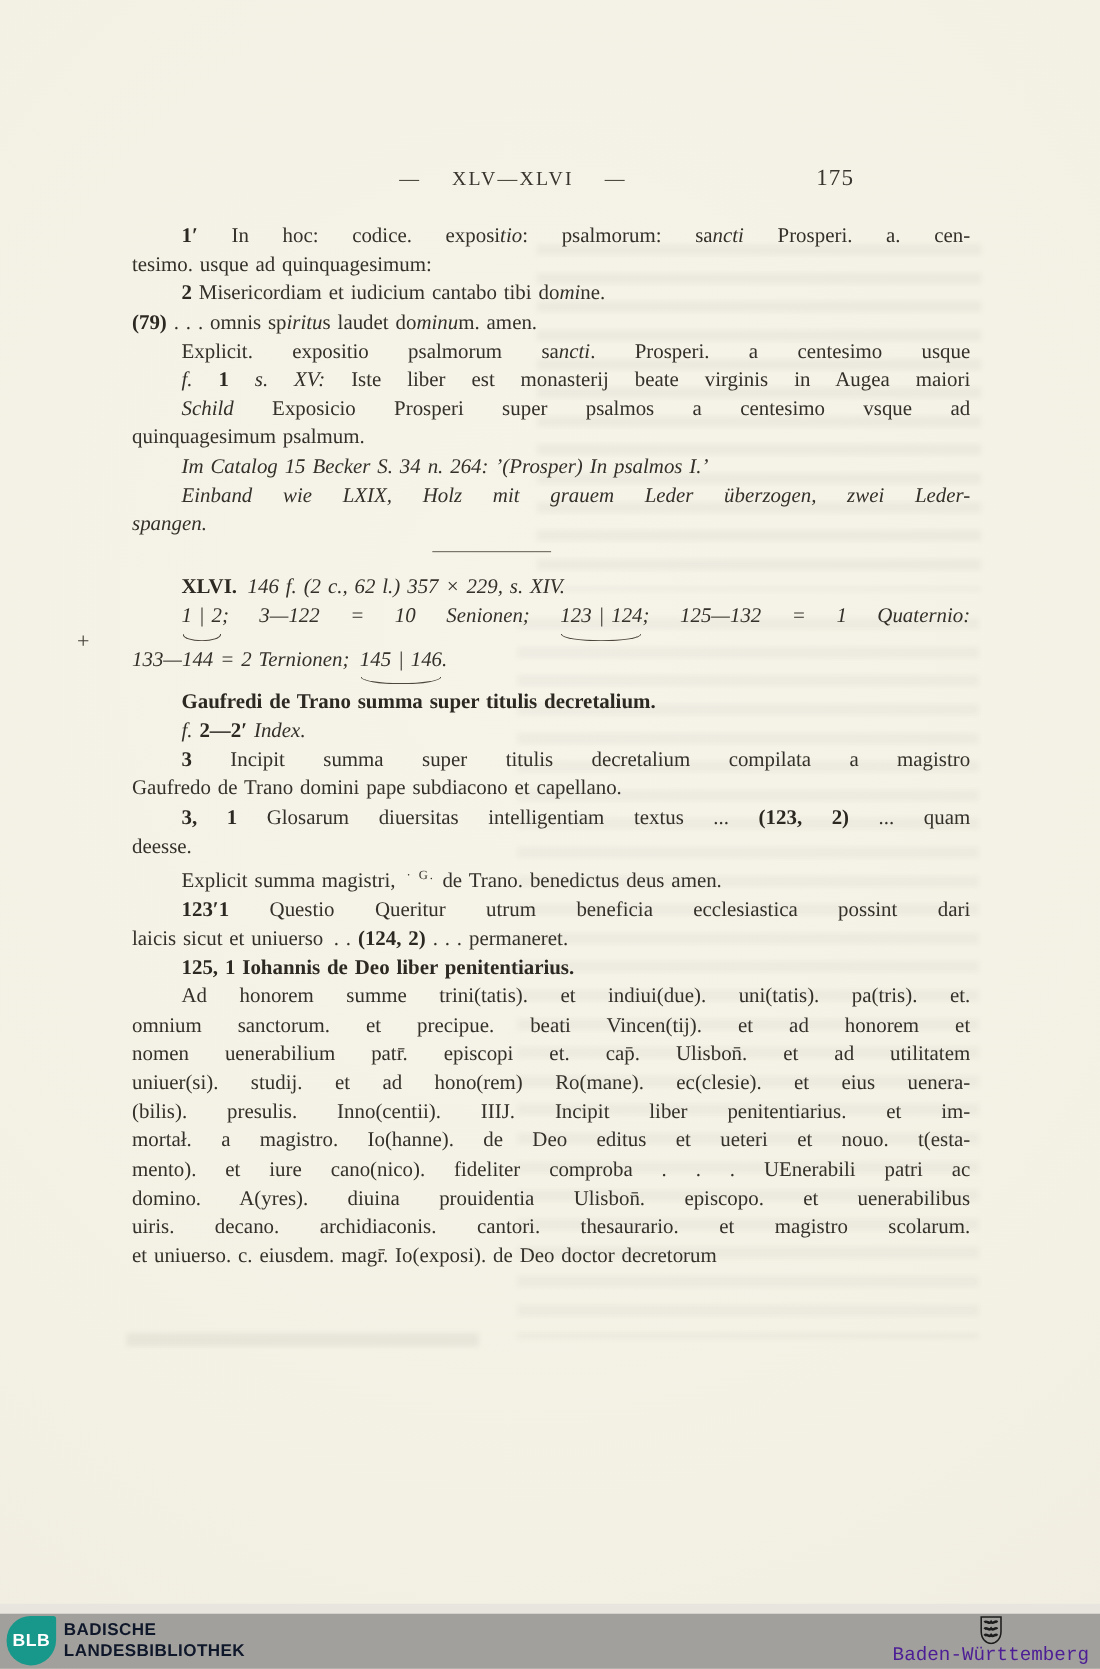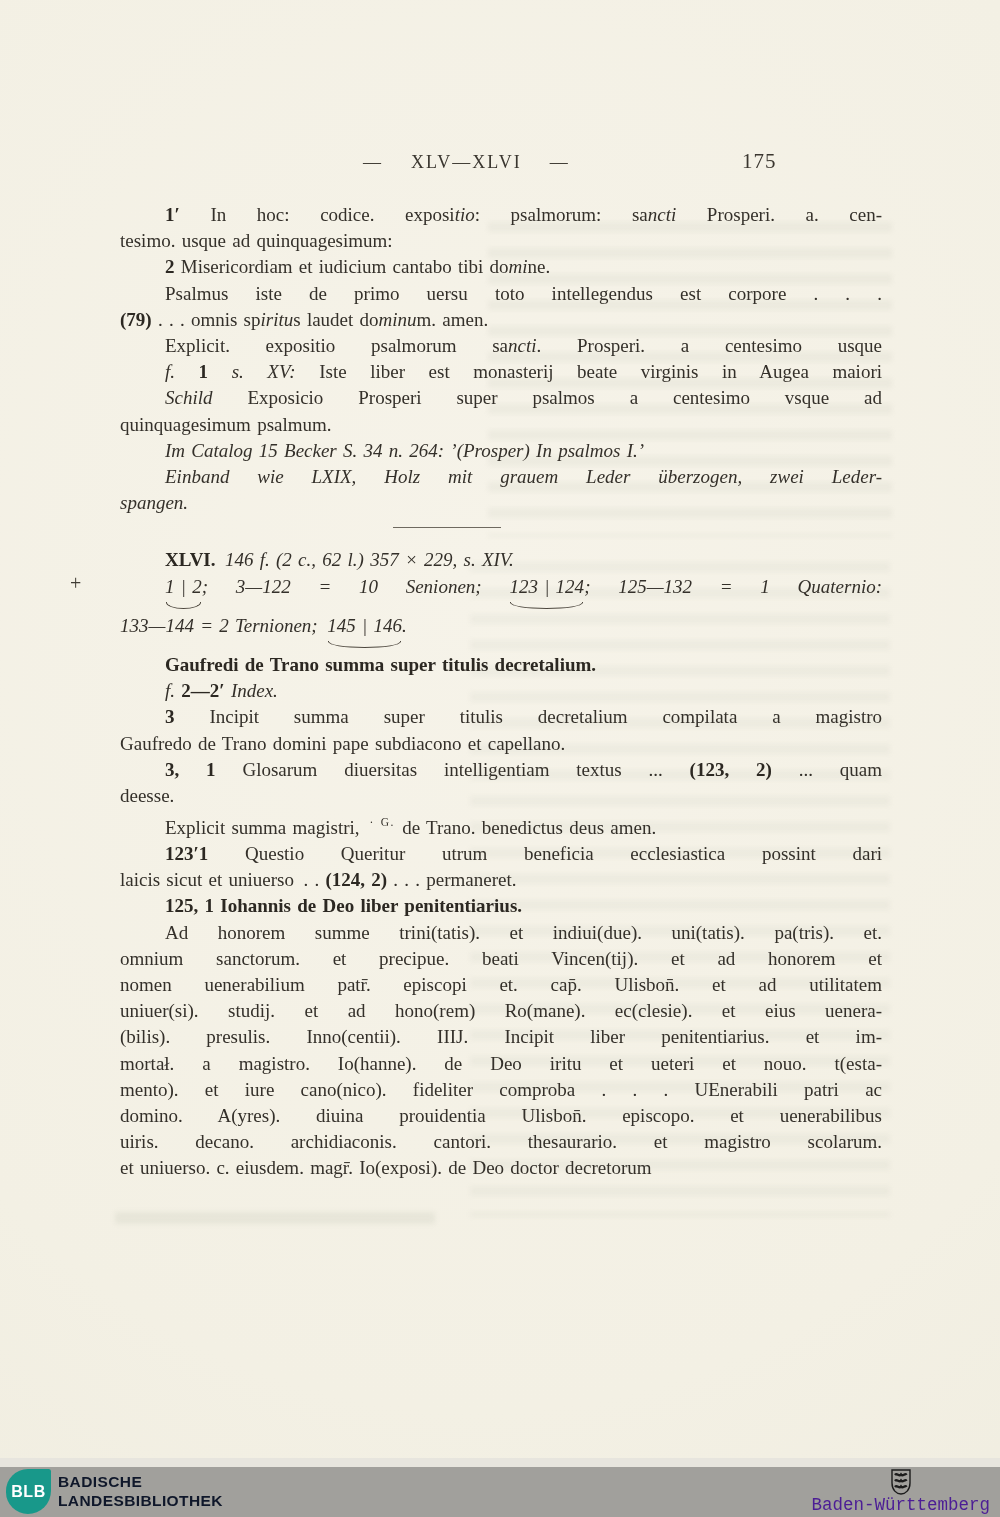--- a/index.html
+++ b/index.html
@@ -71,21 +71,20 @@
         <span>XLV—XLVI</span>
         <span>—</span>
       </div>
       <span class="pagenum">175</span>
     </div>
 
     <div>
         <div class="line ind j"><span class="b">1′</span><span class="n"> In hoc: codice. exposi</span><span class="i">tio</span><span class="n">: psalmorum: sa</span><span class="i">ncti</span><span class="n"> Prosperi. a. cen-</span></div>
         <div class="line"><span class="n">tesimo. usque ad quinquagesimum:</span></div>
         <div class="line ind"><span class="b">2</span><span class="n"> Misericordiam et iudicium cantabo tibi do</span><span class="i">mi</span><span class="n">ne.</span></div>
-        <div class="line ind j"><span class="n">Psalmus iste de primo uersu toto intellegendus est corpore . . .</span></div>
         <div class="line"><span class="b">(79)</span><span class="n"> . . . omnis sp</span><span class="i">iritu</span><span class="n">s laudet do</span><span class="i">minu</span><span class="n">m. amen.</span></div>
         <div class="line ind j"><span class="n">Explicit. expositio psalmorum sa</span><span class="i">ncti</span><span class="n">. Prosperi. a centesimo usque</span></div>
         <div class="line ind j"><span class="i">f. </span><span class="b">1</span><span class="i"> s. XV: </span><span class="n">Iste liber est monasterij beate virginis in Augea maiori</span></div>
         <div class="line ind j"><span class="i">Schild</span><span class="n"> Exposicio Prosperi super psalmos a centesimo vsque ad</span></div>
         <div class="line"><span class="n">quinquagesimum psalmum.</span></div>
         <div class="line ind"><span class="i">Im Catalog 15 Becker S. 34 n. 264: ’(Prosper) In psalmos I.’</span></div>
         <div class="line ind j"><span class="i">Einband wie LXIX, Holz mit grauem Leder überzogen, zwei Leder-</span></div>
         <div class="line"><span class="i">spangen.</span></div>
         <div class="divider"></div>
         <div class="line ind"><span class="b">XLVI.</span><span class="i"> 146 f. (2 c., 62 l.) 357 × 229, s. XIV.</span></div>
@@ -99,21 +98,21 @@
         <div class="line"><span class="n">deesse.</span></div>
         <div class="line ind"><span class="n">Explicit summa magistri,</span><span class="sup">· G.</span><span class="n"> de Trano. benedictus deus amen.</span></div>
         <div class="line ind j"><span class="b">123′1</span><span class="n"> Questio Queritur utrum beneficia ecclesiastica possint dari</span></div>
         <div class="line"><span class="n">laicis sicut et uniuerso . . </span><span class="b">(124, 2)</span><span class="n"> . . . permaneret.</span></div>
         <div class="line ind"><span class="b">125, 1 Iohannis de Deo liber penitentiarius.</span></div>
         <div class="line ind j"><span class="n">Ad honorem summe trini(tatis). et indiui(due). uni(tatis). pa(tris). et.</span></div>
         <div class="line j"><span class="n">omnium sanctorum. et precipue. beati Vincen(tij). et ad honorem et</span></div>
         <div class="line j"><span class="n">nomen uenerabilium patr̄. episcopi et. cap̄. Ulisbon̄. et ad utilitatem</span></div>
         <div class="line j"><span class="n">uniuer(si). studij. et ad hono(rem) Ro(mane). ec(clesie). et eius uenera-</span></div>
         <div class="line j"><span class="n">(bilis). presulis. Inno(centii). IIIJ. Incipit liber penitentiarius. et im-</span></div>
-        <div class="line j"><span class="n">mortał. a magistro. Io(hanne). de Deo iritu et ueteri et nouo. t(esta-</span></div>
+        <div class="line j"><span class="n">mortał. a magistro. Io(hanne). de Deo editus et ueteri et nouo. t(esta-</span></div>
         <div class="line j"><span class="n">mento). et iure cano(nico). fideliter comproba . . . UEnerabili patri ac</span></div>
         <div class="line j"><span class="n">domino. A(yres). diuina prouidentia Ulisbon̄. episcopo. et uenerabilibus</span></div>
         <div class="line j"><span class="n">uiris. decano. archidiaconis. cantori. thesaurario. et magistro scolarum.</span></div>
         <div class="line"><span class="n">et uniuerso. c. eiusdem. magr̄. Io(exposi). de Deo doctor decretorum</span></div>
       </div>
   </div>
 
   <div class="edge-strip"></div>
 
   <div class="footer" style="background: rgb(161, 160, 156);">

